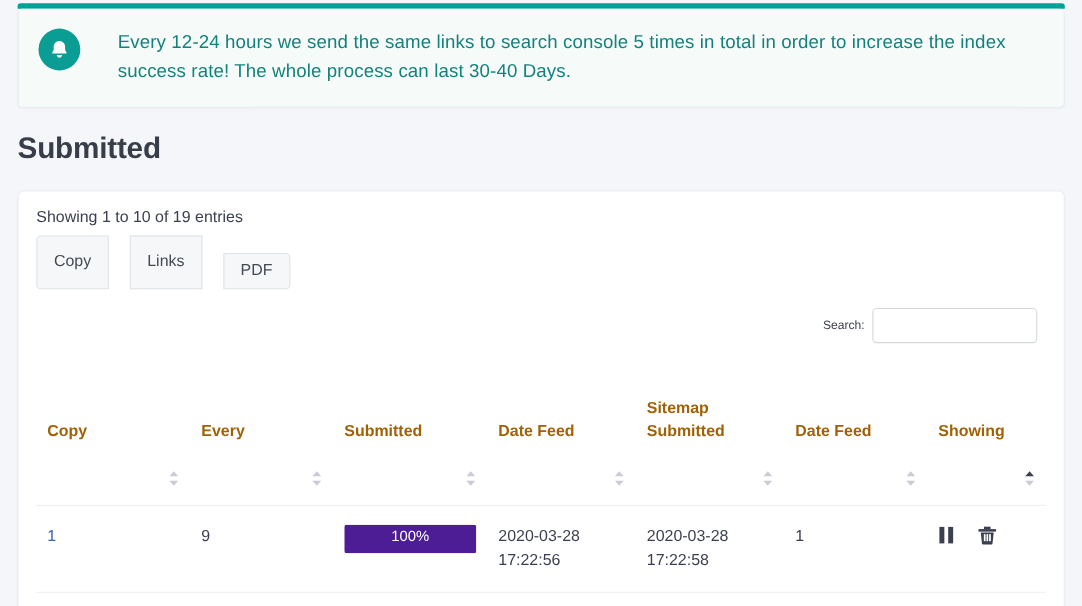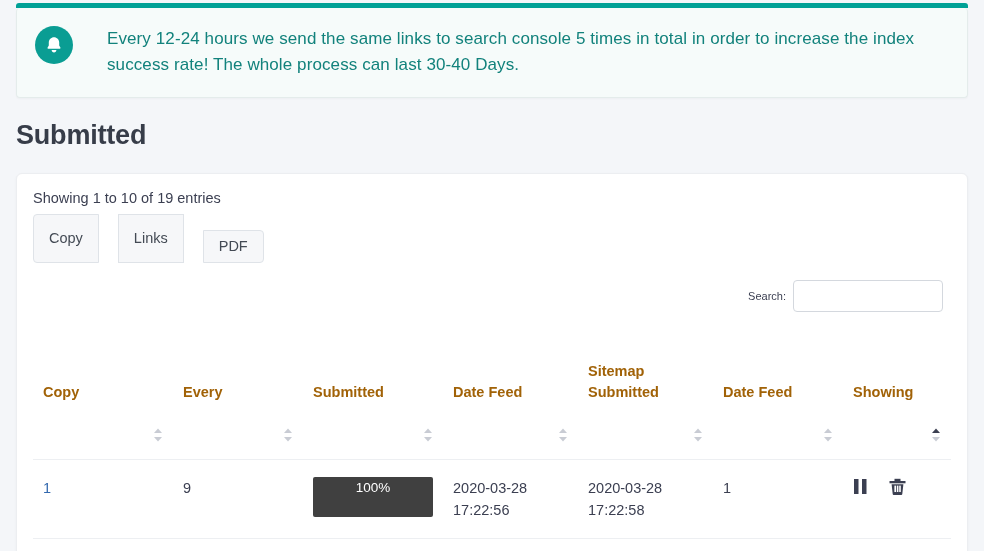--- a/index.html
+++ b/index.html
@@ -137,25 +137,25 @@
   }
   tbody tr:first-child td { border-top: 1px solid #edeff2; }
   .name-link { color: #3268ae; text-decoration: none; cursor: pointer; }
   .progress-outer {
     width: 120px;
     background: #f2f4f6;
     border-radius: 2px;
     overflow: hidden;
   }
   .progress-bar {
-    background: #404040;
+    background: #4c1d95;
     color: #ffffff;
     font-size: 13.5px;
     text-align: center;
-    padding: 4px 0 21px 0;
+    padding: 4px 0 7px 0;
     line-height: 1.1;
   }
   .actions-cell { white-space: nowrap; }
   .act-ico { display: inline-block; vertical-align: middle; cursor: pointer; margin-right: 16px; }
 
   col.c-name { width: 140px; }
   col.c-links { width: 130px; }
   col.c-completed { width: 140px; }
   col.c-date { width: 135px; }
   col.c-sitemap { width: 135px; }

